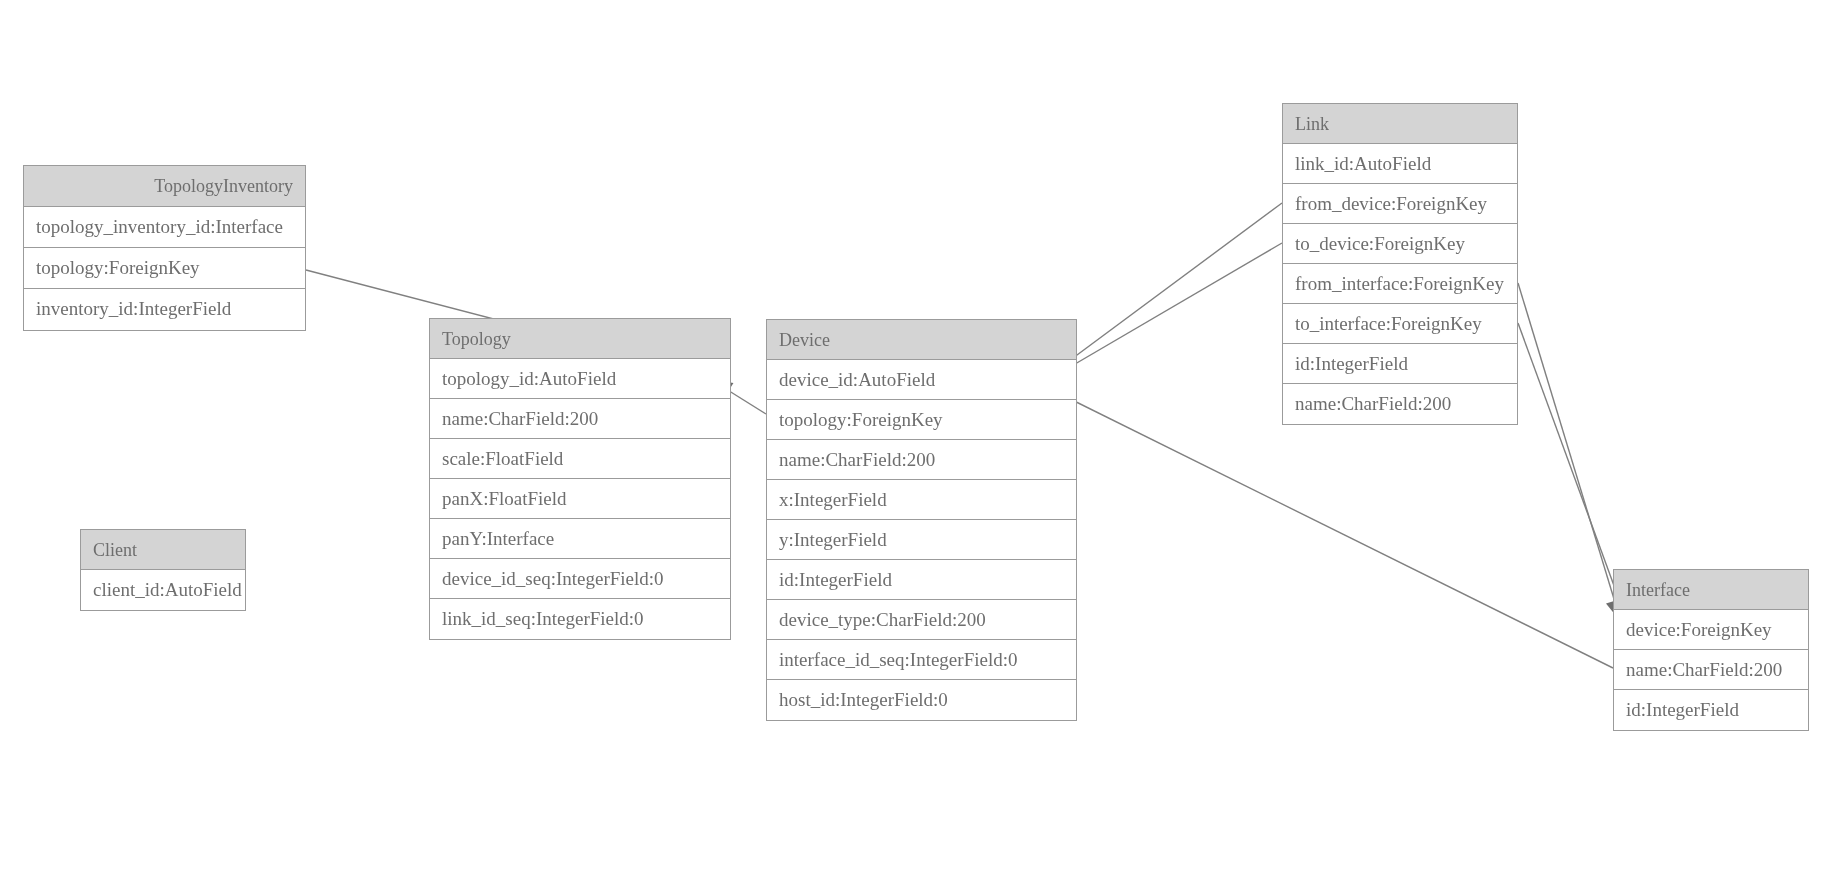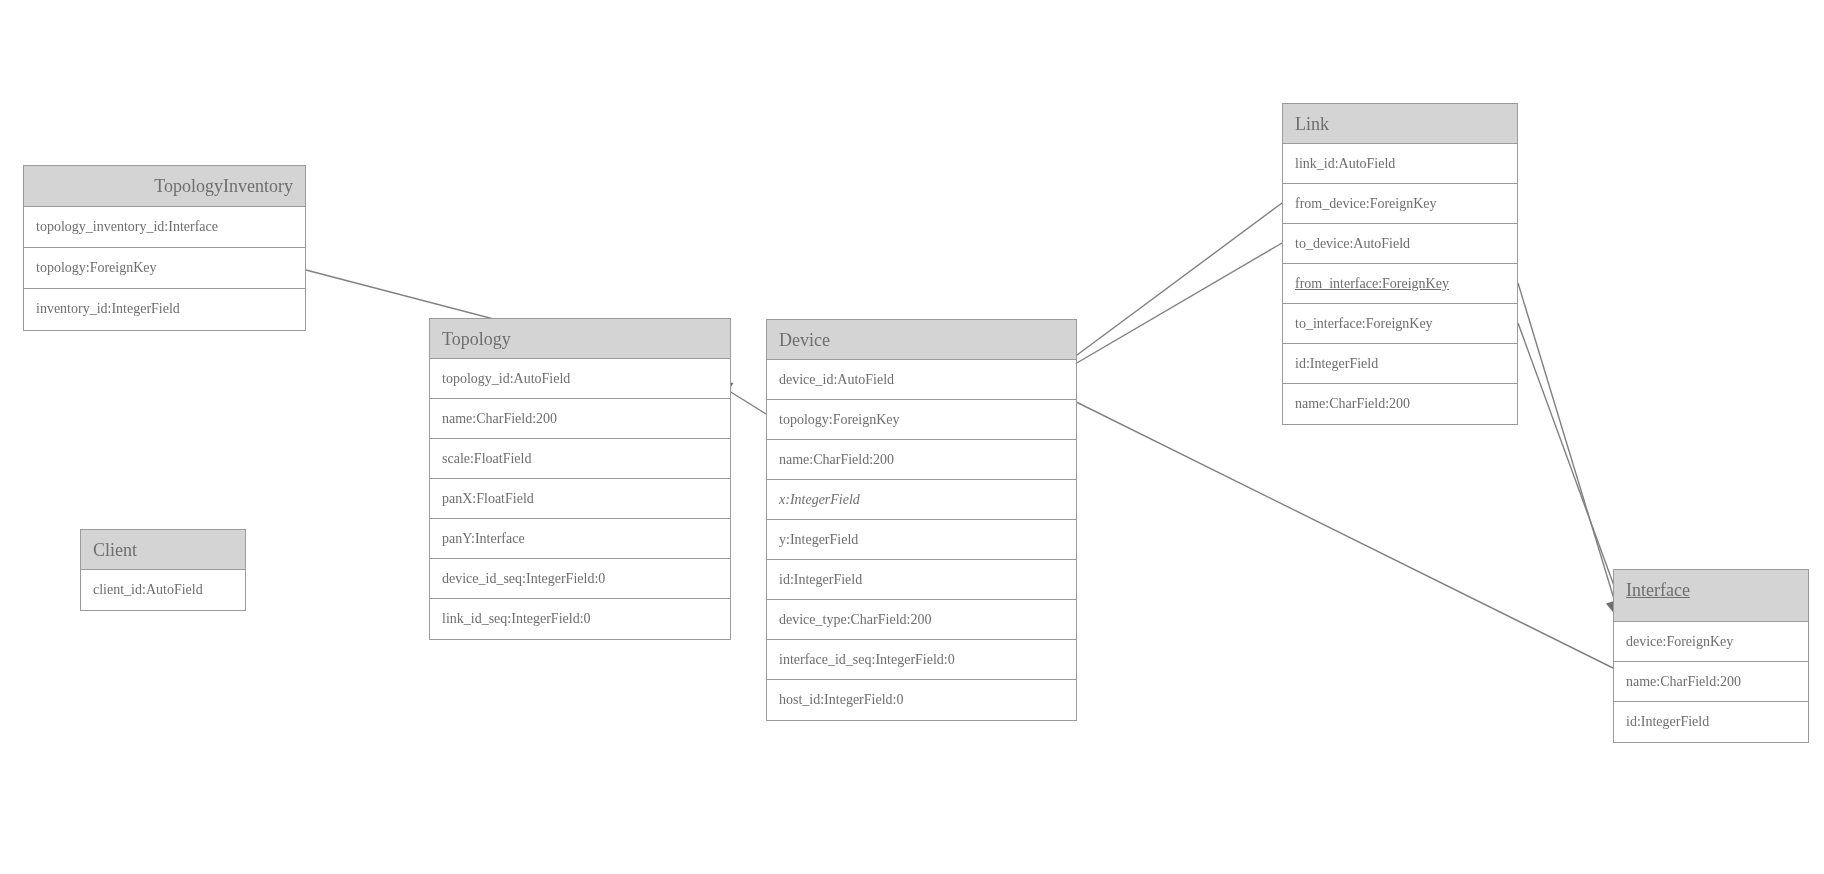--- a/index.html
+++ b/index.html
@@ -40,21 +40,21 @@
     line-height: 1;
     padding: 11px 12px 12px 12px;
     white-space: nowrap;
     overflow: hidden;
   }
   .entity-field {
     box-sizing: border-box;
     background: #ffffff;
     border-bottom: 1px solid #9b9b9b;
     color: #6e6e6e;
-    font-size: 14px;
+    font-size: 19px;
     line-height: 1;
     padding: 10px 12px 11px 12px;
     white-space: nowrap;
     overflow: hidden;
   }
   .entity-field:last-child {
     border-bottom: none;
   }
 </style>
 </head>
@@ -112,38 +112,38 @@
       </div>
       <div class="entity" style="left: 80px; top: 529px; width: 166px; border-color: rgb(155, 155, 155);">
         <div class="entity-header" style="background: rgb(212, 212, 212); color: rgb(110, 110, 110); border-bottom-color: rgb(155, 155, 155); height: 40px; line-height: 18px;">Client</div>
         <div class="entity-field" style="color: rgb(110, 110, 110); background: rgb(255, 255, 255); border-bottom-color: rgb(155, 155, 155); height: 40px; line-height: 19px;">client_id:AutoField</div>
       </div>
       <div class="entity" style="left: 766px; top: 319px; width: 311px; border-color: rgb(155, 155, 155);">
         <div class="entity-header" style="background: rgb(212, 212, 212); color: rgb(110, 110, 110); border-bottom-color: rgb(155, 155, 155); height: 40px; line-height: 18px;">Device</div>
         <div class="entity-field" style="color: rgb(110, 110, 110); background: rgb(255, 255, 255); border-bottom-color: rgb(155, 155, 155); height: 40px; line-height: 19px;">device_id:AutoField</div>
         <div class="entity-field" style="color: rgb(110, 110, 110); background: rgb(255, 255, 255); border-bottom-color: rgb(155, 155, 155); height: 40px; line-height: 19px;">topology:ForeignKey</div>
         <div class="entity-field" style="color: rgb(110, 110, 110); background: rgb(255, 255, 255); border-bottom-color: rgb(155, 155, 155); height: 40px; line-height: 19px;">name:CharField:200</div>
-        <div class="entity-field" style="color: rgb(110, 110, 110); background: rgb(255, 255, 255); border-bottom-color: rgb(155, 155, 155); height: 40px; line-height: 19px; font-style: italic;">x:IntegerField</div>
+        <div class="entity-field" style="color: rgb(110, 110, 110); background: rgb(255, 255, 255); border-bottom-color: rgb(155, 155, 155); height: 40px; line-height: 19px;">x:IntegerField</div>
         <div class="entity-field" style="color: rgb(110, 110, 110); background: rgb(255, 255, 255); border-bottom-color: rgb(155, 155, 155); height: 40px; line-height: 19px;">y:IntegerField</div>
         <div class="entity-field" style="color: rgb(110, 110, 110); background: rgb(255, 255, 255); border-bottom-color: rgb(155, 155, 155); height: 40px; line-height: 19px;">id:IntegerField</div>
         <div class="entity-field" style="color: rgb(110, 110, 110); background: rgb(255, 255, 255); border-bottom-color: rgb(155, 155, 155); height: 40px; line-height: 19px;">device_type:CharField:200</div>
         <div class="entity-field" style="color: rgb(110, 110, 110); background: rgb(255, 255, 255); border-bottom-color: rgb(155, 155, 155); height: 40px; line-height: 19px;">interface_id_seq:IntegerField:0</div>
         <div class="entity-field" style="color: rgb(110, 110, 110); background: rgb(255, 255, 255); border-bottom-color: rgb(155, 155, 155); height: 40px; line-height: 19px;">host_id:IntegerField:0</div>
       </div>
       <div class="entity" style="left: 1282px; top: 103px; width: 236px; border-color: rgb(155, 155, 155);">
         <div class="entity-header" style="background: rgb(212, 212, 212); color: rgb(110, 110, 110); border-bottom-color: rgb(155, 155, 155); height: 40px; line-height: 18px;">Link</div>
         <div class="entity-field" style="color: rgb(110, 110, 110); background: rgb(255, 255, 255); border-bottom-color: rgb(155, 155, 155); height: 40px; line-height: 19px;">link_id:AutoField</div>
         <div class="entity-field" style="color: rgb(110, 110, 110); background: rgb(255, 255, 255); border-bottom-color: rgb(155, 155, 155); height: 40px; line-height: 19px;">from_device:ForeignKey</div>
-        <div class="entity-field" style="color: rgb(110, 110, 110); background: rgb(255, 255, 255); border-bottom-color: rgb(155, 155, 155); height: 40px; line-height: 19px;">to_device:AutoField</div>
-        <div class="entity-field" style="color: rgb(110, 110, 110); background: rgb(255, 255, 255); border-bottom-color: rgb(155, 155, 155); height: 40px; line-height: 19px; text-decoration: underline;">from_interface:ForeignKey</div>
+        <div class="entity-field" style="color: rgb(110, 110, 110); background: rgb(255, 255, 255); border-bottom-color: rgb(155, 155, 155); height: 40px; line-height: 19px;">to_device:ForeignKey</div>
+        <div class="entity-field" style="color: rgb(110, 110, 110); background: rgb(255, 255, 255); border-bottom-color: rgb(155, 155, 155); height: 40px; line-height: 19px;">from_interface:ForeignKey</div>
         <div class="entity-field" style="color: rgb(110, 110, 110); background: rgb(255, 255, 255); border-bottom-color: rgb(155, 155, 155); height: 40px; line-height: 19px;">to_interface:ForeignKey</div>
         <div class="entity-field" style="color: rgb(110, 110, 110); background: rgb(255, 255, 255); border-bottom-color: rgb(155, 155, 155); height: 40px; line-height: 19px;">id:IntegerField</div>
         <div class="entity-field" style="color: rgb(110, 110, 110); background: rgb(255, 255, 255); border-bottom-color: rgb(155, 155, 155); height: 40px; line-height: 19px;">name:CharField:200</div>
       </div>
       <div class="entity" style="left: 1613px; top: 569px; width: 196px; border-color: rgb(155, 155, 155);">
-        <div class="entity-header" style="background: rgb(212, 212, 212); color: rgb(110, 110, 110); border-bottom-color: rgb(155, 155, 155); height: 52px; line-height: 18px; text-decoration: underline;">Interface</div>
+        <div class="entity-header" style="background: rgb(212, 212, 212); color: rgb(110, 110, 110); border-bottom-color: rgb(155, 155, 155); height: 40px; line-height: 18px;">Interface</div>
         <div class="entity-field" style="color: rgb(110, 110, 110); background: rgb(255, 255, 255); border-bottom-color: rgb(155, 155, 155); height: 40px; line-height: 19px;">device:ForeignKey</div>
         <div class="entity-field" style="color: rgb(110, 110, 110); background: rgb(255, 255, 255); border-bottom-color: rgb(155, 155, 155); height: 40px; line-height: 19px;">name:CharField:200</div>
         <div class="entity-field" style="color: rgb(110, 110, 110); background: rgb(255, 255, 255); border-bottom-color: rgb(155, 155, 155); height: 40px; line-height: 19px;">id:IntegerField</div>
       </div>
     </div>
 
 </div>
 
 </body></html>

